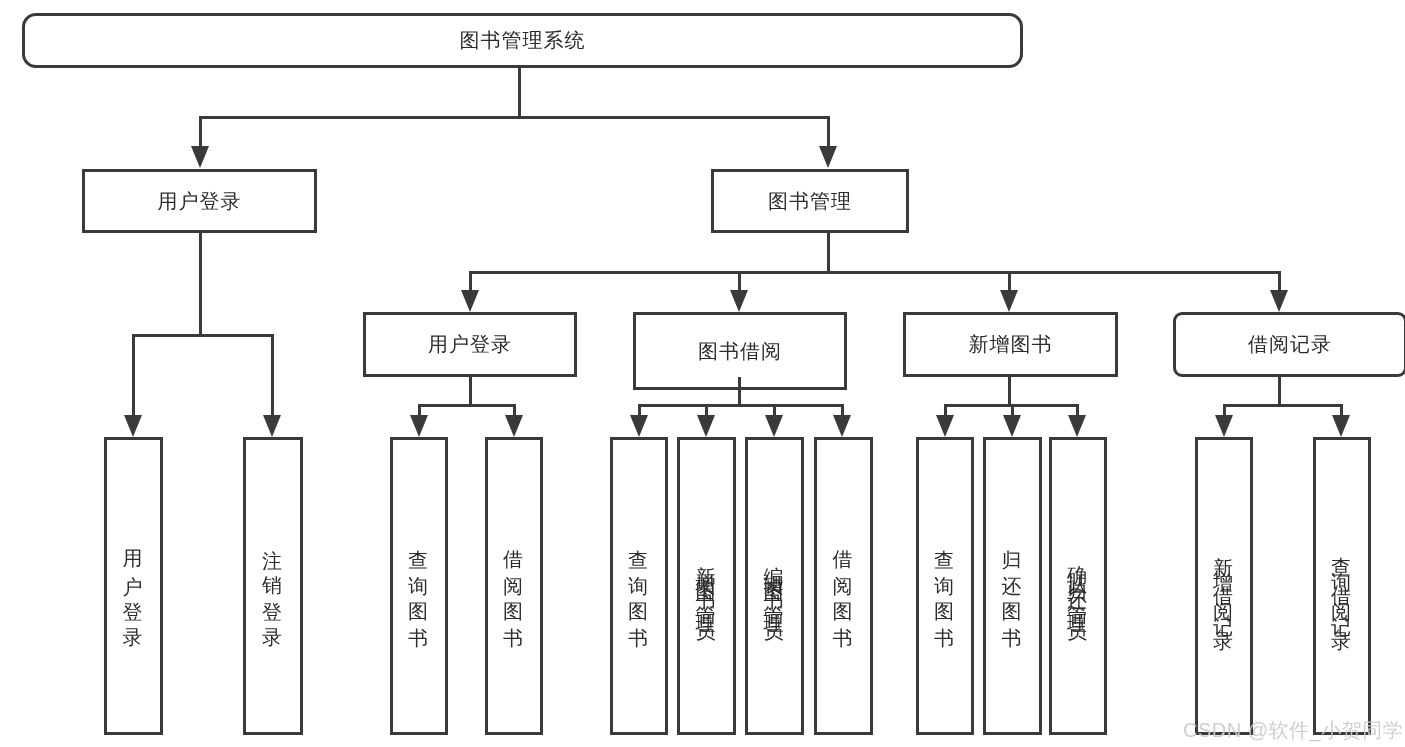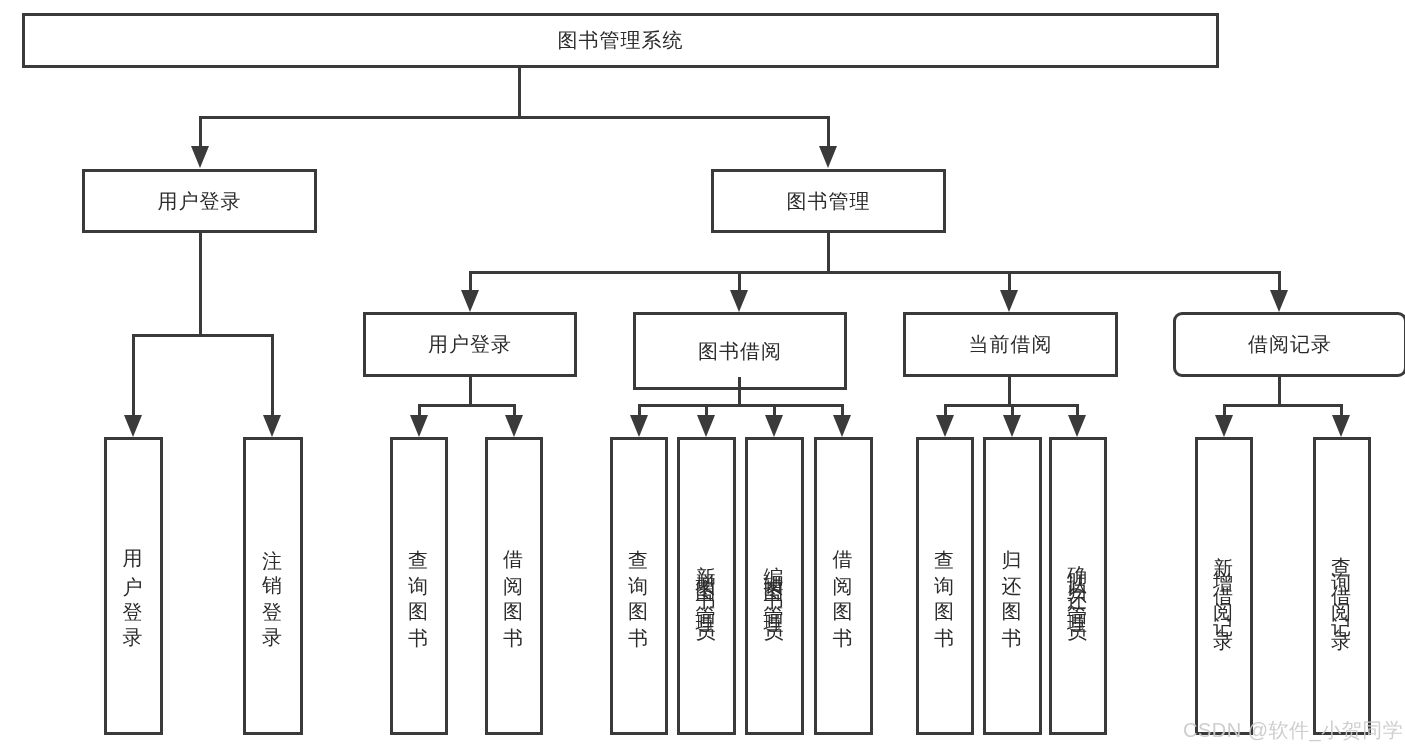--- a/index.html
+++ b/index.html
@@ -46,31 +46,31 @@
     white-space:nowrap;
     z-index:5;
     letter-spacing:0.5px;
   }
 </style>
 </head>
 <body>
 
 <div class="stage">
 
-  <div class="box" style="left:22px;top:13px;width:1197px;height:55px;">图书管理系统</div>
+  <div class="box" style="left:22px;top:13px;width:1001px;height:55px;border-radius:14px;">图书管理系统</div>
 
   <div class="vl" style="left:518px;top:68px;height:49px;"></div>
   <div class="hl" style="left:199px;top:116px;width:631px;"></div>
   <div class="vl" style="left:199px;top:116px;height:31px;"></div>
   <div class="arr" style="left:191px;top:146px;"></div>
   <div class="vl" style="left:827px;top:116px;height:31px;"></div>
   <div class="arr" style="left:819px;top:146px;"></div>
 
   <div class="box" style="left:82px;top:169px;width:235px;height:64px;">用户登录</div>
-  <div class="box" style="left:711px;top:169px;width:235px;height:64px;">图书管理</div>
+  <div class="box" style="left:711px;top:169px;width:198px;height:64px;">图书管理</div>
 
   <div class="vl" style="left:199px;top:233px;height:103px;"></div>
   <div class="hl" style="left:132px;top:334px;width:142px;"></div>
   <div class="vl" style="left:132px;top:334px;height:81px;"></div>
   <div class="arr" style="left:124px;top:415px;"></div>
   <div class="vl" style="left:271px;top:334px;height:81px;"></div>
   <div class="arr" style="left:263px;top:415px;"></div>
 
   <div class="vl" style="left:827px;top:233px;height:40px;"></div>
   <div class="hl" style="left:469px;top:271px;width:812px;"></div>
@@ -78,21 +78,21 @@
   <div class="arr" style="left:461px;top:290px;"></div>
   <div class="vl" style="left:738px;top:271px;height:19px;"></div>
   <div class="arr" style="left:730px;top:290px;"></div>
   <div class="vl" style="left:1008px;top:271px;height:19px;"></div>
   <div class="arr" style="left:1000px;top:290px;"></div>
   <div class="vl" style="left:1278px;top:271px;height:19px;"></div>
   <div class="arr" style="left:1270px;top:290px;"></div>
 
   <div class="box" style="left:363px;top:312px;width:214px;height:65px;">用户登录</div>
   <div class="box" style="left:633px;top:312px;width:214px;height:78px;">图书借阅</div>
-  <div class="box" style="left:903px;top:312px;width:215px;height:65px;">当前借阅</div>
+  <div class="box" style="left:903px;top:312px;width:215px;height:65px;">新增图书</div>
   <div class="box" style="left:1173px;top:312px;width:234px;height:65px;border-radius:9px;">借阅记录</div>
 
   <div class="vl" style="left:469px;top:377px;height:30px;"></div>
   <div class="hl" style="left:418px;top:404px;width:97px;"></div>
   <div class="vl" style="left:418px;top:404px;height:11px;"></div>
   <div class="arr" style="left:410px;top:415px;"></div>
   <div class="vl" style="left:513px;top:404px;height:11px;"></div>
   <div class="arr" style="left:505px;top:415px;"></div>
 
   <div class="vl" style="left:738px;top:377px;height:30px;"></div>

